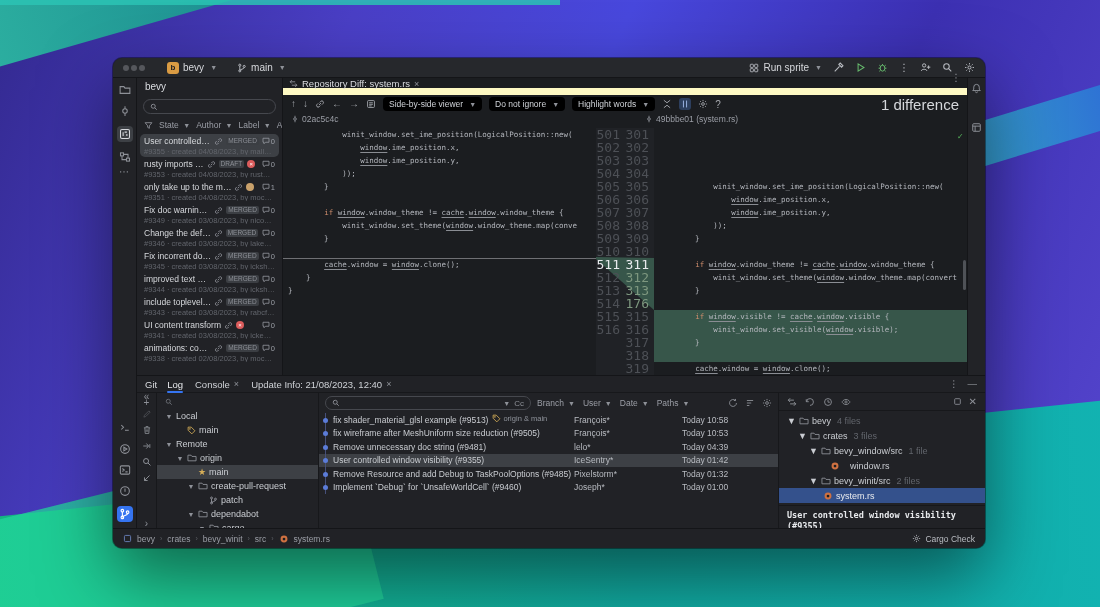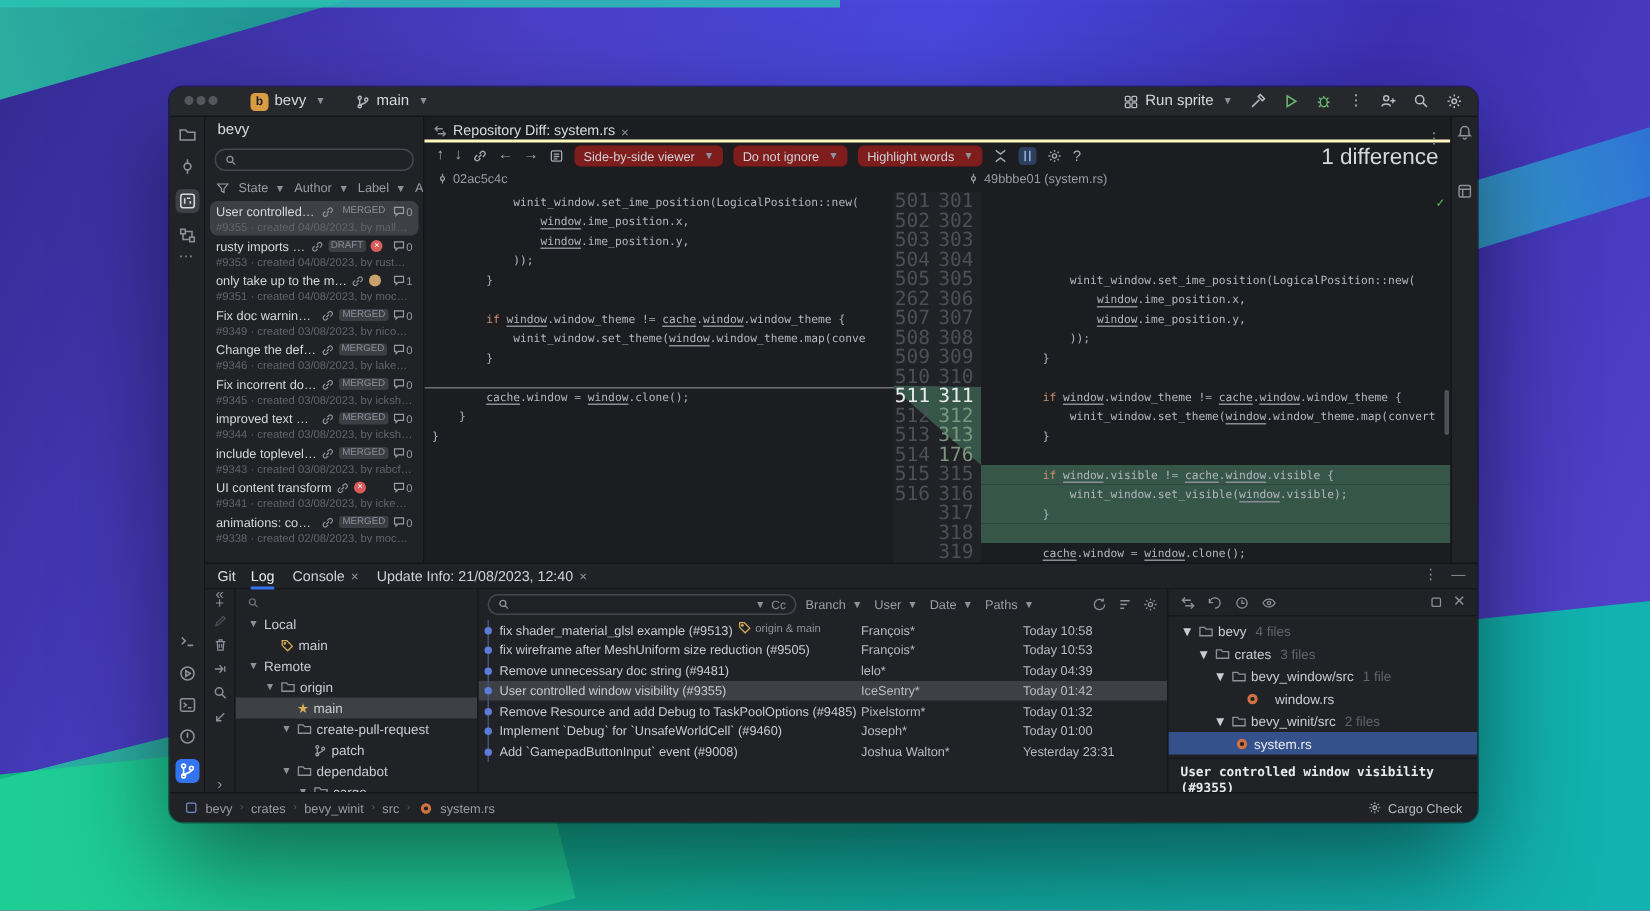--- a/index.html
+++ b/index.html
@@ -42,26 +42,26 @@
   .prtop{display:flex;align-items:center;gap:3px;font-size:8.5px;color:#d6d8dc;white-space:nowrap}
   .prtitle{overflow:hidden;text-overflow:ellipsis;flex:0 1 auto}
   .prbadge{font-size:6.5px;color:#8c8f96;background:#3b3e43;border-radius:2px;padding:0 2px;line-height:8px}
   .prx{width:8px;height:8px;border-radius:50%;background:#db5c5c;color:#fff;font-size:6px;display:flex;align-items:center;justify-content:center;line-height:0}
   .prav{width:8px;height:8px;border-radius:50%;background:#c9a16b}
   .prsub{font-size:7.5px;color:#62656c;white-space:nowrap;overflow:hidden;text-overflow:ellipsis}
   .prcom{display:flex;align-items:center;gap:1px;color:#9b9ea6;font-size:7.5px;margin-left:auto}
 
   
   .diff{flex:1;display:flex;flex-direction:column;min-width:0;background:#1b1d20}
-  .tabrow{height:17px;display:flex;align-items:flex-end;border-bottom:2px solid #fef9c3;padding:0 6px;gap:4px}
+  .tabrow{height:17px;display:flex;align-items:flex-start;border-bottom:7px solid #fef9c3;padding:0 6px;gap:4px}
   .tab{display:flex;align-items:center;gap:4px;font-size:9.5px;color:#dadce0}
   .tclose{color:#8e9198;font-size:9px}
   .tabrow .kebab{margin-left:auto;color:#8e9198}
   .dtoolbar{height:18px;display:flex;align-items:center;gap:7px;padding:0 8px;color:#a5a8ae}
-  .pill{display:flex;align-items:center;gap:4px;background:#7f1d1d;border-radius:4px;height:14px;padding:0 6px;font-size:8.5px;color:#cfd2d7}
+  .pill{display:flex;align-items:center;gap:4px;background:#000000;border-radius:4px;height:14px;padding:0 6px;font-size:8.5px;color:#cfd2d7}
   .tgl{background:#2d3f5e;border-radius:3px;padding:1px}
   .diffcount{margin-left:auto;color:#d6d8dc;font-size:15px}
   .hashrow{height:15px;position:relative;font-size:8.5px;color:#9b9ea6}
   .hashL{position:absolute;left:8px;top:1px;display:flex;gap:3px;align-items:center}
   .hashR{position:absolute;left:362px;top:1px;display:flex;gap:3px;align-items:center}
   .code{flex:1;display:flex;position:relative;font-family:"DejaVu Sans Mono",monospace;font-size:7.5px;line-height:13px;overflow:hidden}
   .pane{flex:1;position:relative;overflow:hidden;white-space:pre;color:#b4b7bd}
   .gutter{width:58px;position:relative;background:#202226;flex:none;display:flex}
   .numcol{width:29px;text-align:right;padding-right:5px;color:#4d5056;font-family:"DejaVu Sans Mono",monospace;font-size:13px;line-height:13px}
   .numcol .bright{color:#e8eaed}
@@ -578,21 +578,21 @@
             <div class="code">
               <div class="pane" id="pane-left"><div class="insline"></div><div class="cline">            winit_window.set_ime_position(LogicalPosition::new(</div><div class="cline">                <span class="u">window</span>.ime_position.x,</div><div class="cline">                <span class="u">window</span>.ime_position.y,</div><div class="cline">            ));</div><div class="cline">        }</div><div class="cline"></div><div class="cline">        <span class="kw">if</span> <span class="u">window</span>.window_theme != <span class="u">cache</span>.<span class="u">window</span>.window_theme {</div><div class="cline">            winit_window.set_theme(<span class="u">window</span>.window_theme.map(conve</div><div class="cline">        }</div><div class="cline"></div><div class="cline">        <span class="u">cache</span>.window = <span class="u">window</span>.clone();</div><div class="cline">    }</div><div class="cline">}</div><div class="cline"></div><div class="cline"></div><div class="cline"></div><div class="cline"></div><div class="cline"></div><div class="cline"></div></div>
               <div class="gutter">
                 <div class="connector"></div>
                 <div class="numcol" id="nums-left" style="position:relative;z-index:1">
                     <div>501</div>
                     <div>502</div>
                     <div>503</div>
                     <div>504</div>
                     <div>505</div>
-                    <div>262</div>
+                    <div>506</div>
                     <div>507</div>
                     <div>508</div>
                     <div>509</div>
                     <div>510</div>
                     <div class="bright">511</div>
                     <div>512</div>
                     <div>513</div>
                     <div>514</div>
                     <div>515</div>
                     <div>516</div>
@@ -883,28 +883,20 @@
                     <span class="cauthor">Pixelstorm*</span>
                     <span class="cdate">Today 01:32</span>
                   </div>
                   <div class="crow">
                     <span class="cgraph">
                       <span class="cdot"></span>
                     </span>
                     <span class="cmsg"><span>Implement `Debug` for `UnsafeWorldCell` (#9460)</span></span>
                     <span class="cauthor">Joseph*</span>
                     <span class="cdate">Today 01:00</span>
-                  </div>
-                  <div class="crow">
-                    <span class="cgraph">
-                      <span class="cdot"></span>
-                    </span>
-                    <span class="cmsg"><span>Add `GamepadButtonInput` event (#9008)</span></span>
-                    <span class="cauthor">Joshua Walton*</span>
-                    <span class="cdate">Yesterday 23:31</span>
                   </div>
                 </div>
             </div>
             <div class="files">
               <div class="ftools">
                 <span class="ic">
                     <svg width="10" height="10" viewBox="0 0 16 16" fill="none" stroke="currentColor" stroke-width="1.5">
                       <path d="M5 2L2 5l3 3M2 5h9M11 14l3-3-3-3M14 11H5"></path>
                     </svg>
                   </span>

